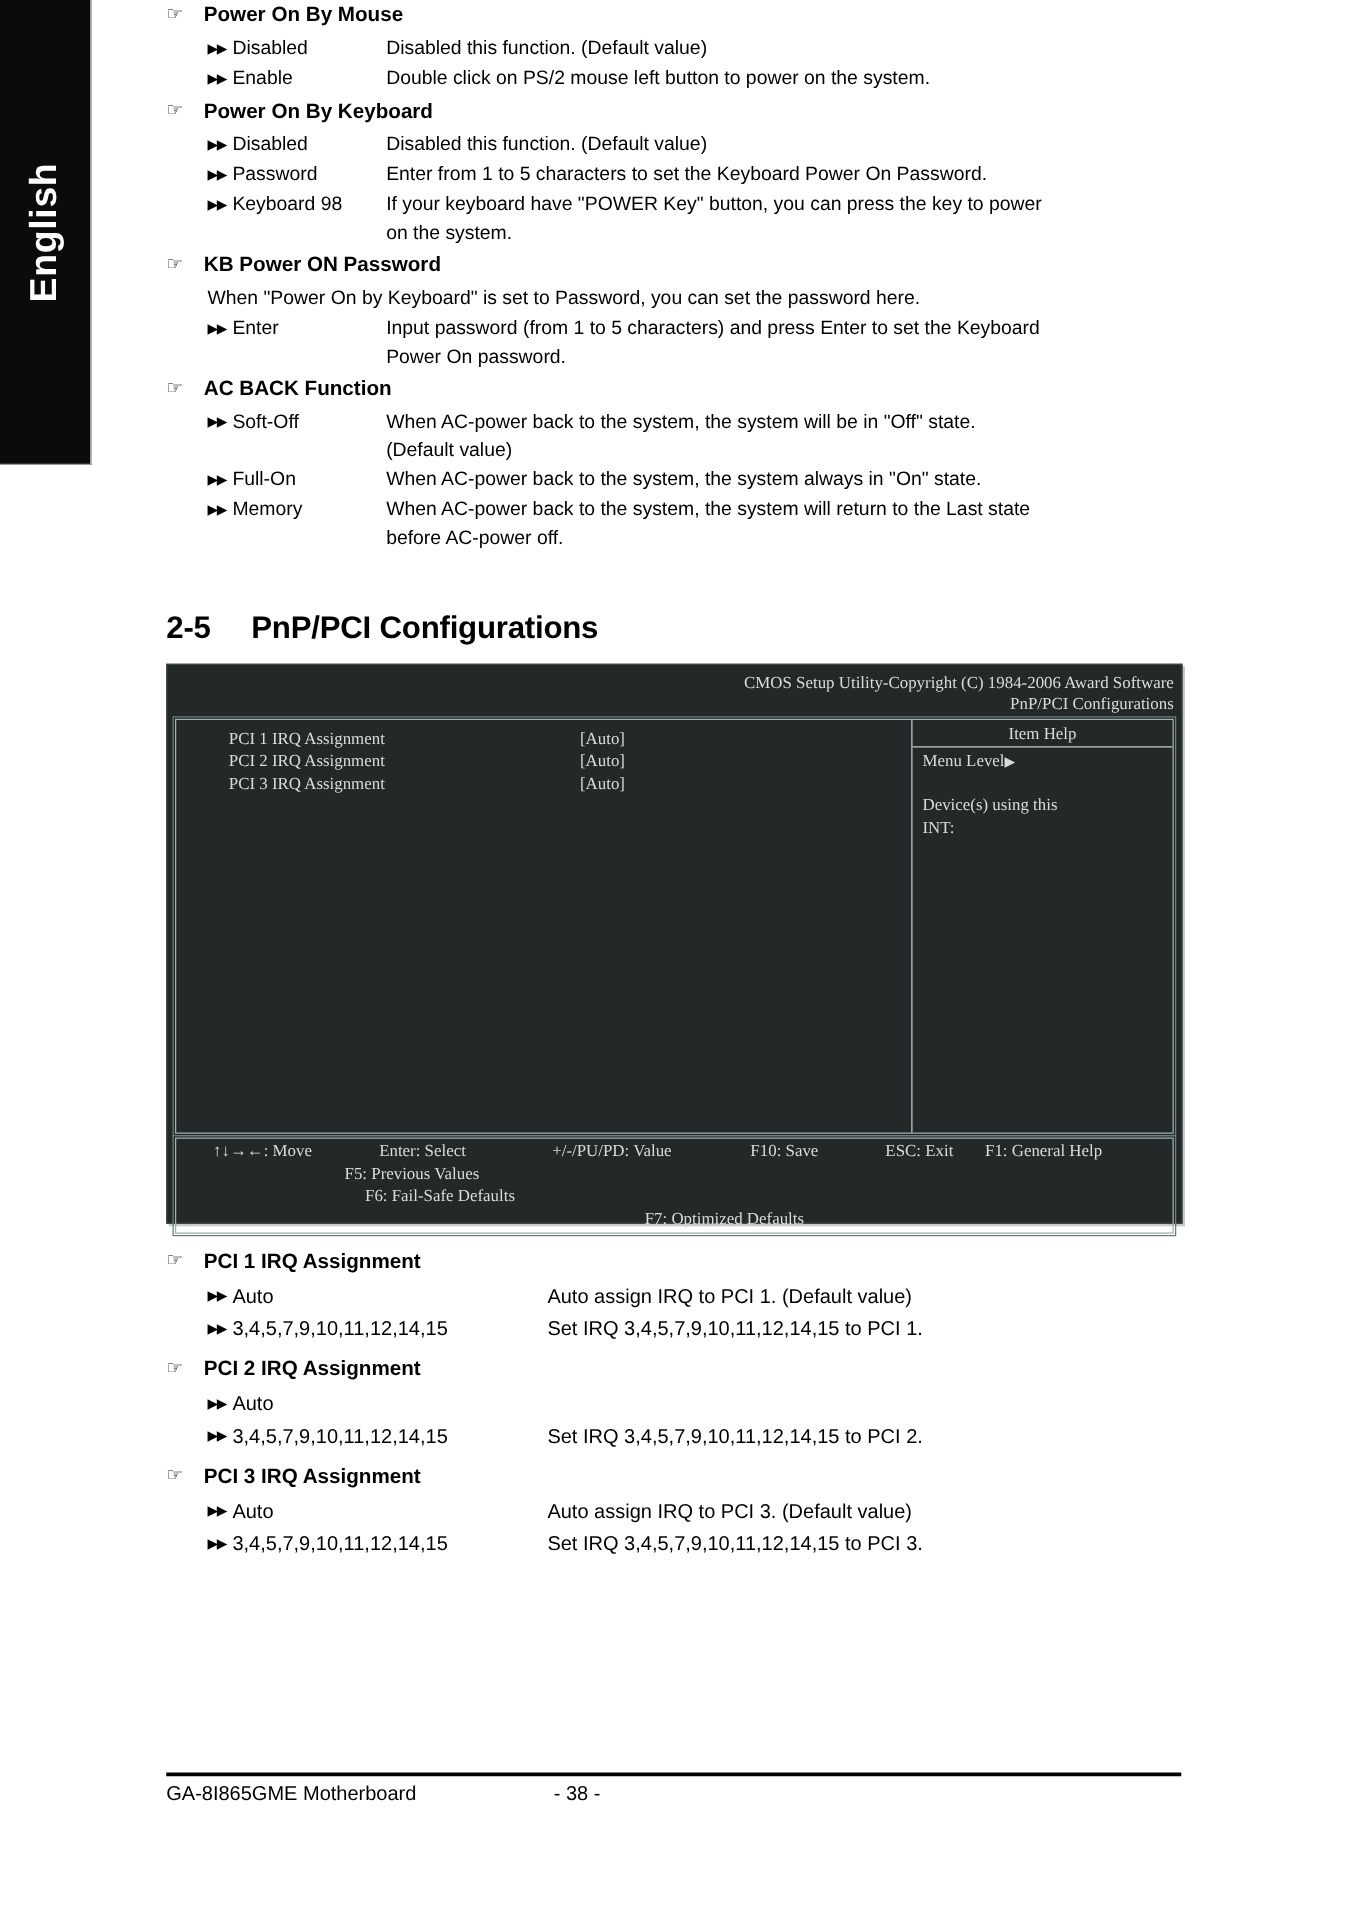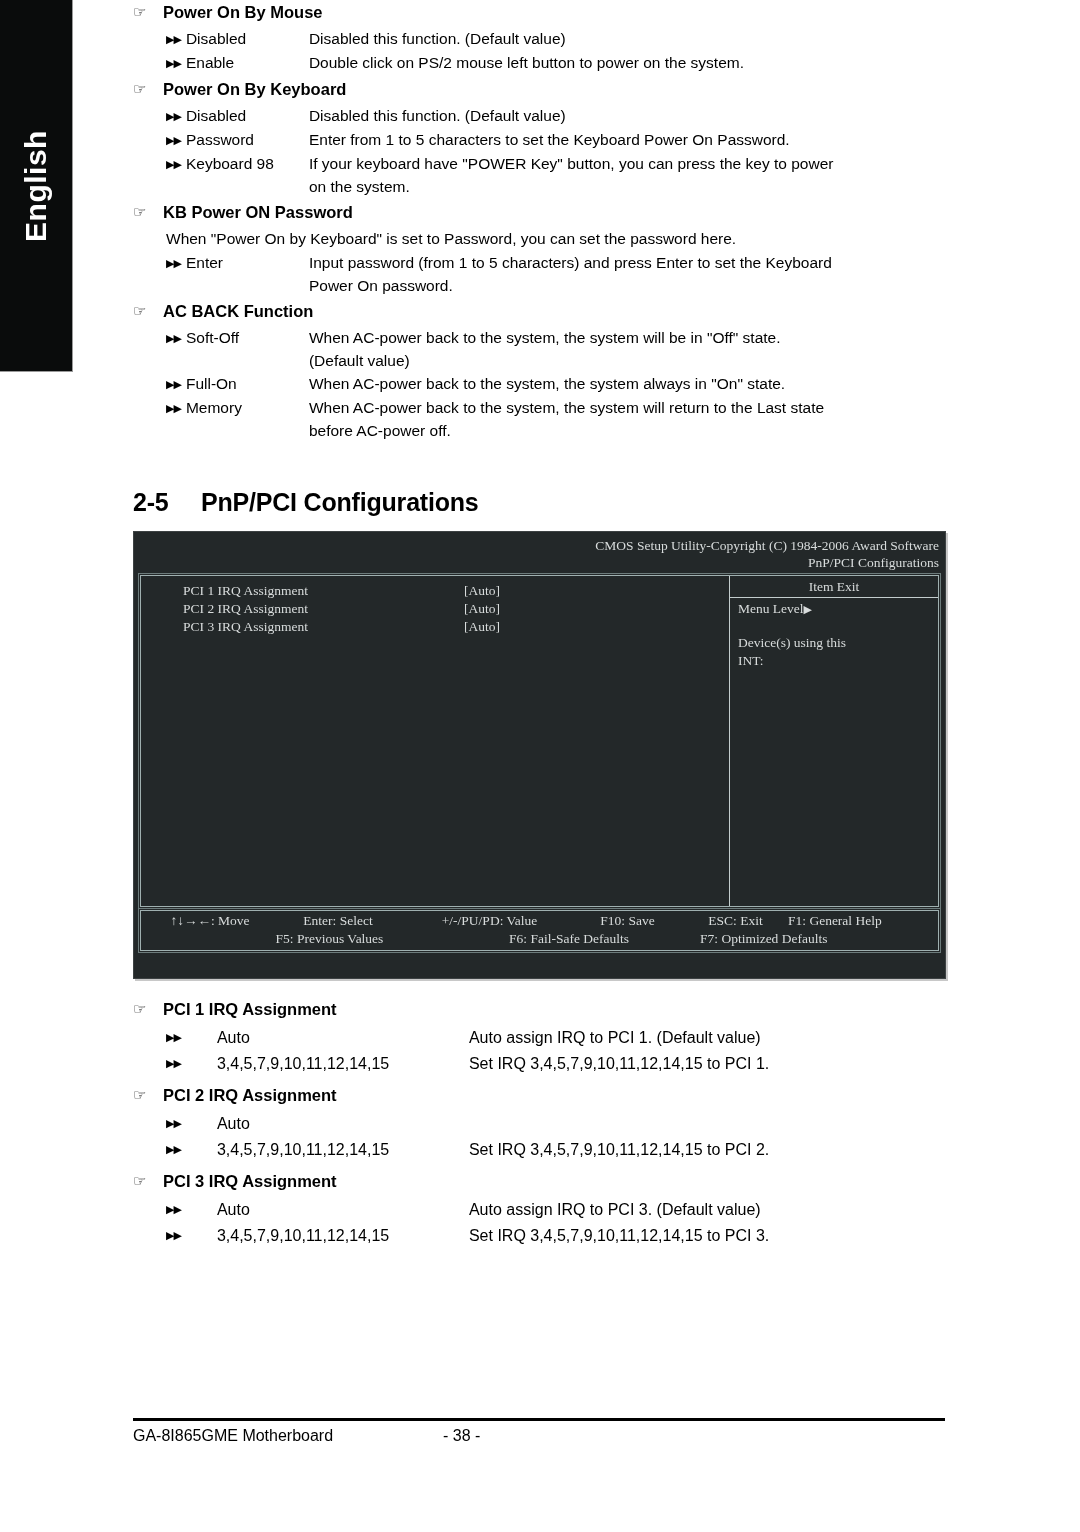--- a/index.html
+++ b/index.html
@@ -163,36 +163,36 @@
     margin-top: 3px;
     border: 1px solid #9fb0b0;
     outline: 1px solid #6d7c7c;
     outline-offset: 1px;
     font-size: 13.5px;
     line-height: 18px;
     padding: 1px 0 2px 0;
   }
   #bios .foot-line { display: flex; white-space: nowrap; text-align: center; }
   #bios .foot-line.l1 { padding-left: 10px; }
-  #bios .foot-line.l2 { padding-left: 80px; }
+  #bios .foot-line.l2 { padding-left: 80px; flex-direction: column; }
   #bios .foot-line .fk { display: inline-block; }
   #bios .foot-line.l1 .fk:nth-child(1) { width: 118px; }
   #bios .foot-line.l1 .fk:nth-child(2) { width: 138px; }
   #bios .foot-line.l1 .fk:nth-child(3) { width: 165px; font-family: Liberation Serif, serif; }
   #bios .foot-line.l1 .fk:nth-child(4) { width: 111px; }
   #bios .foot-line.l1 .fk:nth-child(5) { width: 105px; }
   #bios .foot-line.l2 .fk:nth-child(1) { width: 217px; }
   #bios .foot-line.l2 .fk:nth-child(2) { width: 262px; }
 
   
   #bottom-options { margin-top: 18px; }
   #bottom-options .opt-block { margin-bottom: 6px; }
   #bottom-options .opt-head { margin-bottom: 4px; }
   #bottom-options .opt-row { line-height: 26px; font-size: 16px; }
-  #bottom-options .opt-row .opt-name.wide { flex: 0 0 257px; margin-left: 31px; }
+  #bottom-options .opt-row .opt-name.wide { flex: 0 0 257px; }
 
   
   #page-footer {
     position: absolute;
     left: 133px; top: 1418px;
     width: 812px;
   }
   #page-footer .rule {
     border-top: 3px solid #000;
     margin-bottom: 4px;
@@ -309,21 +309,21 @@
               <span class="irq-label">PCI 2 IRQ Assignment</span>
               <span class="irq-value">[Auto]</span>
             </div>
             <div class="irq-row">
               <span class="irq-label">PCI 3 IRQ Assignment</span>
               <span class="irq-value">[Auto]</span>
             </div>
           </div>
       </div>
       <div class="bios-right">
-        <div class="item-help-hdr">Item Exit</div>
+        <div class="item-help-hdr">Item Help</div>
         <div class="help-lines">
           <div class="menu-level">
             <span>Menu Level</span><span class="tri">▶</span>
           </div>
           <div class="spacer"></div>
           <div>Device(s) using this</div>
           <div>INT:</div>
         </div>
       </div>
     </div>

